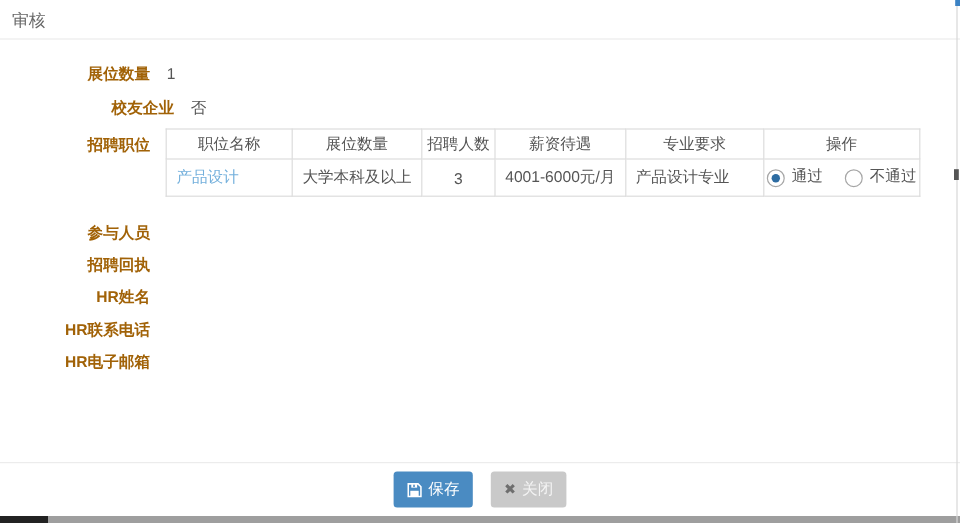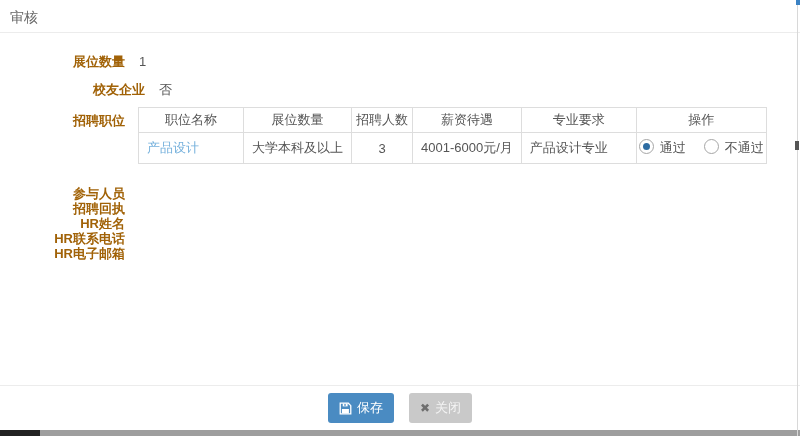--- a/index.html
+++ b/index.html
@@ -16,34 +16,34 @@
   .form-label { width:125px; text-align:right; font-weight:bold; color:#a16207;
     font-size:13px; flex:0 0 125px; line-height:15px; }
   .form-value { margin-left:14px; line-height:15px; color:#555; }
   .r-booth  { margin-top:21px; }
   .r-alumni { margin-top:13px;padding-left:20px; }
   .r-jobs   { margin-top:10px; }
   .r-jobs .form-label { padding-top:6px; }
   .r-staff  { margin-top:14px; }
   .r-staff .form-label { padding-top:8px; }
   .r-empty1 { margin-top:9px; }
-  .r-empty  { }
+  .r-empty  { margin-top:12px; }
   .r-review { margin-top:10px; align-items:center; }
 
   table { border-collapse:collapse; table-layout:fixed; margin-left:13px;
     background:#fff; }
   th, td { border:1px solid #ddd; font-size:13px; color:#555; overflow:hidden;
     white-space:nowrap; }
   th { font-weight:normal; text-align:center; height:25px; padding:2px 4px; }
   td { height:31px; padding:2px 8px; text-align:left; }
   td.center { text-align:center; padding:2px 2px; }
   .t-staff th { height:30px; }
   .link { color:#74b0dc; cursor:pointer; text-decoration:none; }
 
-  .radio-group { display:inline-flex; align-items:flex-start; gap:6px; }
+  .radio-group { display:inline-flex; align-items:flex-end; gap:6px; }
   .radio { display:inline-block; width:15px; height:15px; border:1px solid #a6a6a6;
     border-radius:50%; background:#fff; position:relative; cursor:pointer;
     flex:0 0 15px; }
   .radio.checked::after { content:""; position:absolute; left:3px; top:3px;
     width:7px; height:7px; border-radius:50%; background:#2d6ca2; }
   .radio-label { color:#555; font-size:13px; cursor:pointer; }
   .radio-gap { width:6px; }
 
   .footer { position:absolute; left:0; right:0; bottom:6px; height:45px;
     border-top:1px solid #ececec; display:flex; align-items:center;

